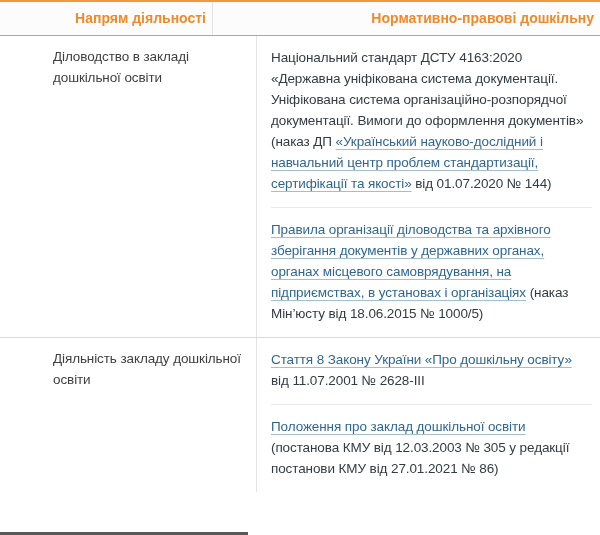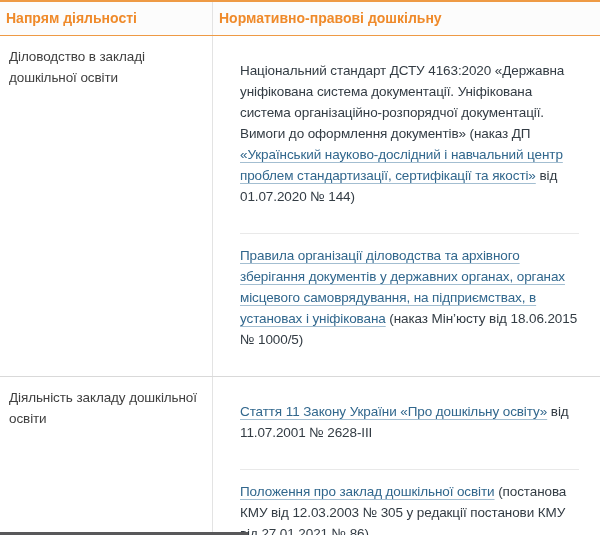--- a/index.html
+++ b/index.html
@@ -17,39 +17,39 @@
   }
   html,body{margin:0;padding:0;background:#ffffff;}
   body{font-family:"Liberation Sans","DejaVu Sans",sans-serif;}
   .page{
     width:600px;height:535px;overflow:hidden;position:relative;
     background:#fff;box-sizing:border-box;
     border-top:2px solid var(--accent-border);
   }
   .thead{display:flex;background:var(--header-bg);border-bottom:1px solid var(--accent-border);}
   .th{
-    box-sizing:border-box;padding:8px 6px;text-align:left;
+    box-sizing:border-box;padding:8px 6px;text-align:right;
     color:var(--accent);font-weight:bold;font-size:14px;line-height:17px;
   }
   .th-left{width:213px;border-right:1px solid var(--col-divider);}
   .th-right{flex:1;}
   .tbody{display:block;}
-  .tr{display:flex;border-bottom:1px solid var(--row-divider);align-items:stretch;}
+  .tr{display:flex;border-bottom:1px solid var(--row-divider);align-items:stretch;padding-left:44px;}
   .tr:last-child{border-bottom:none;}
   .td-left{
     width:213px;box-sizing:border-box;flex:none;
     padding:10px 14px 10px 9px;border-right:1px solid var(--col-divider);
     color:var(--text-left);font-size:13.5px;line-height:21px;letter-spacing:-0.1px;
   }
   .td-right{
     flex:1;box-sizing:border-box;min-width:0;
     padding:0 8px 0 14px;
     color:var(--text-right);font-size:13.5px;line-height:21px;letter-spacing:-0.1px;
   }
-  .doc{margin:13px;padding:11px 0 13px;border-top:1px solid var(--doc-divider);}
+  .doc{margin:0;padding:11px 0 13px;border-top:1px solid var(--doc-divider);}
   .doc:first-child{border-top:none;}
   a.doc-link{
     color:var(--link);cursor:pointer;
     text-decoration:underline;
     text-decoration-color:var(--link-underline);
     text-underline-offset:3px;
   }
   .bottom-bar{
     position:absolute;left:0;bottom:0;width:248px;height:3px;
     background:var(--bottom-bar);
@@ -61,25 +61,25 @@
 <div class="page">
   <div class="thead">
     <div class="th th-left">Напрям діяльності</div>
     <div class="th th-right">Нормативно-правові дошкільну</div>
   </div>
   <div class="tbody" id="tbody">
       <div class="tr">
         <div class="td-left">Діловодство в закладі дошкільної освіти</div>
         <div class="td-right">
           <p class="doc"><span>Національний стандарт ДСТУ 4163:2020 «Державна уніфікована система документації. Уніфікована система організаційно-розпорядчої документації. Вимоги до оформлення документів» (наказ ДП </span><a class="doc-link" href="#">«Український науково-дослідний і навчальний центр проблем стандартизації, сертифікації та якості»</a><span> від 01.07.2020 № 144)</span></p>
-          <p class="doc"><a class="doc-link" href="#">Правила організації діловодства та архівного зберігання документів у державних органах, органах місцевого самоврядування, на підприємствах, в установах і уніфікована</a><span> (наказ Мін’юсту від 18.06.2015 № 1000/5)</span></p>
+          <p class="doc"><a class="doc-link" href="#">Правила організації діловодства та архівного зберігання документів у державних органах, органах місцевого самоврядування, на підприємствах, в установах і організаціях</a><span> (наказ Мін’юсту від 18.06.2015 № 1000/5)</span></p>
         </div>
       </div>
       <div class="tr">
         <div class="td-left">Діяльність закладу дошкільної освіти</div>
         <div class="td-right">
-          <p class="doc"><a class="doc-link" href="#">Стаття 11 Закону України «Про дошкільну освіту»</a><span> від 11.07.2001 № 2628-III</span></p>
+          <p class="doc"><a class="doc-link" href="#">Стаття 8 Закону України «Про дошкільну освіту»</a><span> від 11.07.2001 № 2628-III</span></p>
           <p class="doc"><a class="doc-link" href="#">Положення про заклад дошкільної освіти</a><span> (постанова КМУ від 12.03.2003 № 305 у редакції постанови КМУ від 27.01.2021 № 86)</span></p>
         </div>
       </div>
     </div>
   <div class="bottom-bar"></div>
 </div>
 
 </body></html>

